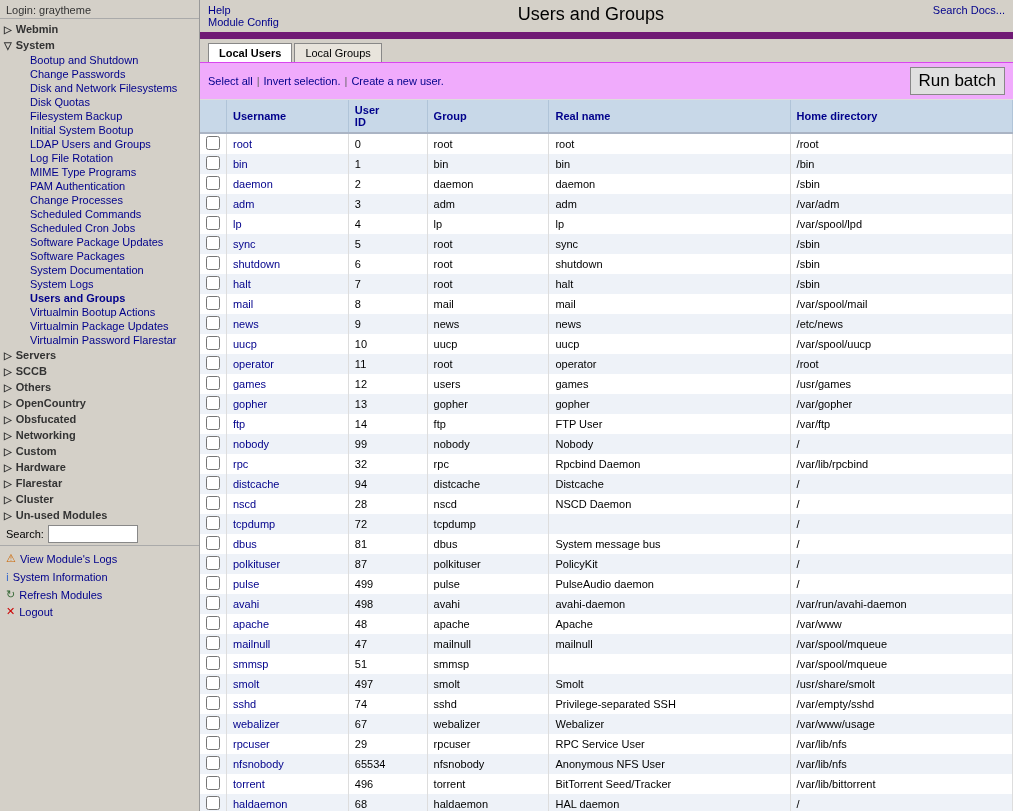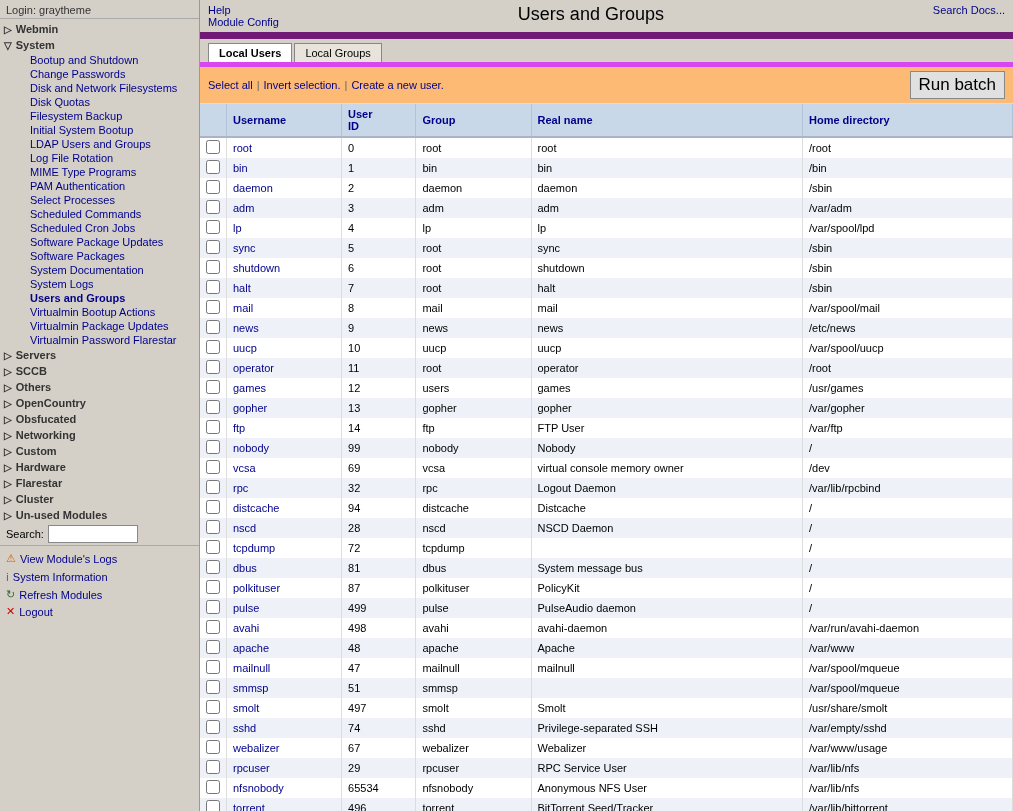--- a/index.html
+++ b/index.html
@@ -25,25 +25,25 @@
     
     
     #content { flex: 1; background: #fff; overflow-y: auto; display: flex; flex-direction: column; }
     
     #content-header { background: #d4d0c8; padding: 4px 8px; border-bottom: 7px solid #701a75; display: flex; justify-content: space-between; align-items: flex-start; }
     #content-header .top-links { font-size: 11px; }
     #content-header .top-links a { color: #00008b; text-decoration: none; margin-right: 4px; }
     #content-header .search-docs { font-size: 11px; }
     #content-header .search-docs a { color: #00008b; text-decoration: none; margin-left: 34px; }
     
-    #tab-bar { display: flex; gap: 2px; padding: 4px 8px 0; background: #d4d0c8; border-bottom: 5px solid #d946ef; }
+    #tab-bar { display: flex; gap: 2px; padding: 4px 8px 0; background: #d4d0c8; border-bottom: 1px solid #d946ef; }
     .tab { padding: 3px 10px; font-size: 11px; cursor: pointer; border: 1px solid #888; background: #e8e4dc; border-bottom: none; }
     .tab.active { background: #fff; font-weight: bold; }
     
-    #actions-bar { display: flex; justify-content: space-between; padding: 4px 8px; background: #fdba74; border-bottom: 1px solid #ddd; font-size: 11px; align-items: center; }
+    #actions-bar { display: flex; justify-content: space-between; padding: 4px 8px; background: #f0abfc; border-bottom: 1px solid #ddd; font-size: 11px; align-items: center; }
     #actions-bar .left-actions { display: flex; gap: 0; }
     #actions-bar a { color: #00008b; text-decoration: none; }
     #actions-bar .sep { margin: 0 4px; color: #666; }
     
     #users-table { width: 100%; border-collapse: collapse; font-size: 11px; }
     #users-table thead tr { background: #c8d8e8; margin-top: 8px; }
     #users-table thead th { padding: 4px 6px; text-align: left; font-weight: bold; color: #00008b; border-right: 1px solid #b0c4d8; border-bottom: 2px solid #aab4c4; white-space: nowrap; }
     #users-table tbody tr:nth-child(even) { background: #eef2f8; }
     #users-table tbody tr:nth-child(odd) { background: #fff; }
     #users-table tbody td { padding: 2px 6px; border-right: 1px solid #ddd; vertical-align: middle; }
@@ -78,21 +78,21 @@
         <div class="sidebar-item">Bootup and Shutdown</div>
         <div class="sidebar-item">Change Passwords</div>
         <div class="sidebar-item">Disk and Network Filesystems</div>
         <div class="sidebar-item">Disk Quotas</div>
         <div class="sidebar-item">Filesystem Backup</div>
         <div class="sidebar-item">Initial System Bootup</div>
         <div class="sidebar-item">LDAP Users and Groups</div>
         <div class="sidebar-item">Log File Rotation</div>
         <div class="sidebar-item">MIME Type Programs</div>
         <div class="sidebar-item">PAM Authentication</div>
-        <div class="sidebar-item">Select Processes</div>
+        <div class="sidebar-item">Change Processes</div>
         <div class="sidebar-item">Scheduled Commands</div>
         <div class="sidebar-item">Scheduled Cron Jobs</div>
         <div class="sidebar-item">Software Package Updates</div>
         <div class="sidebar-item">Software Packages</div>
         <div class="sidebar-item">System Documentation</div>
         <div class="sidebar-item">System Logs</div>
         <div class="sidebar-item active">Users and Groups</div>
         <div class="sidebar-item">Virtualmin Bootup Actions</div>
         <div class="sidebar-item">Virtualmin Package Updates</div>
         <div class="sidebar-item">Virtualmin Password Flarestar</div>
@@ -367,32 +367,24 @@
             <tr>
               <td class="col-checkbox"><input type="checkbox" class="row-check" style=""></td>
               <td class="username-cell"><a href="#">nobody</a></td>
               <td>99</td>
               <td>nobody</td>
               <td>Nobody</td>
               <td>/</td>
             </tr>
             <tr>
               <td class="col-checkbox"><input type="checkbox" class="row-check" style=""></td>
-              <td class="username-cell"><a href="#">vcsa</a></td>
-              <td>69</td>
-              <td>vcsa</td>
-              <td>virtual console memory owner</td>
-              <td>/dev</td>
-            </tr>
-            <tr>
-              <td class="col-checkbox"><input type="checkbox" class="row-check" style=""></td>
               <td class="username-cell"><a href="#">rpc</a></td>
               <td>32</td>
               <td>rpc</td>
-              <td>Logout Daemon</td>
+              <td>Rpcbind Daemon</td>
               <td>/var/lib/rpcbind</td>
             </tr>
             <tr>
               <td class="col-checkbox"><input type="checkbox" class="row-check" style=""></td>
               <td class="username-cell"><a href="#">distcache</a></td>
               <td>94</td>
               <td>distcache</td>
               <td>Distcache</td>
               <td>/</td>
             </tr>

